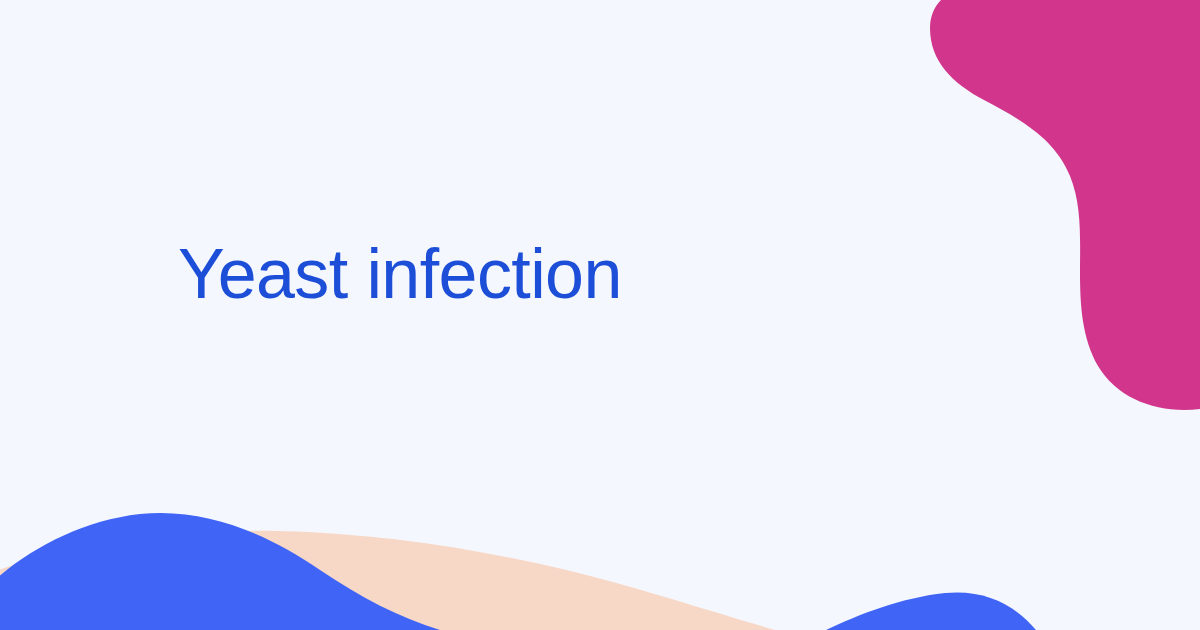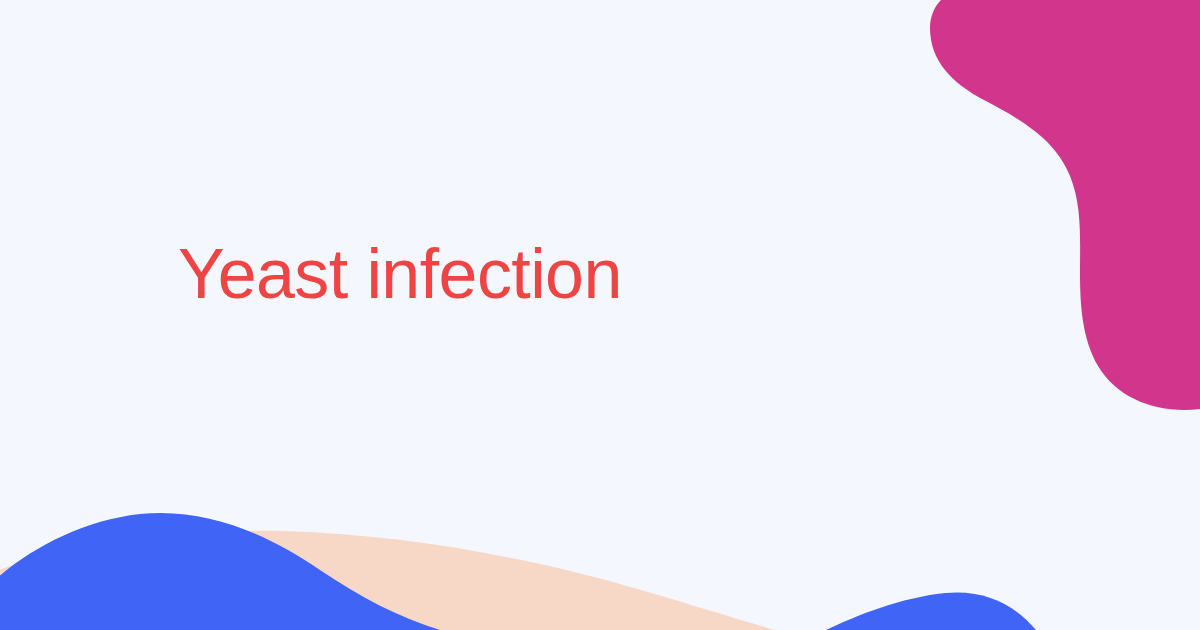--- a/index.html
+++ b/index.html
@@ -48,21 +48,21 @@
     position: absolute;
     left: 178px;
     top: 222px;
     margin: 0;
     padding: 0;
     font-family: "Liberation Sans", "DejaVu Sans", sans-serif;
     font-size: 70px;
     line-height: 104px;
     font-weight: 400;
     letter-spacing: -0.6px;
-    color: #ef4444;
+    color: #1d4ed8;
     white-space: nowrap;
   }
 </style>
 </head>
 <body>
 
 <div id="og-card">
 
   <svg id="blob-layer" viewBox="0 0 1200 630" preserveAspectRatio="none" xmlns="http://www.w3.org/2000/svg">
 

